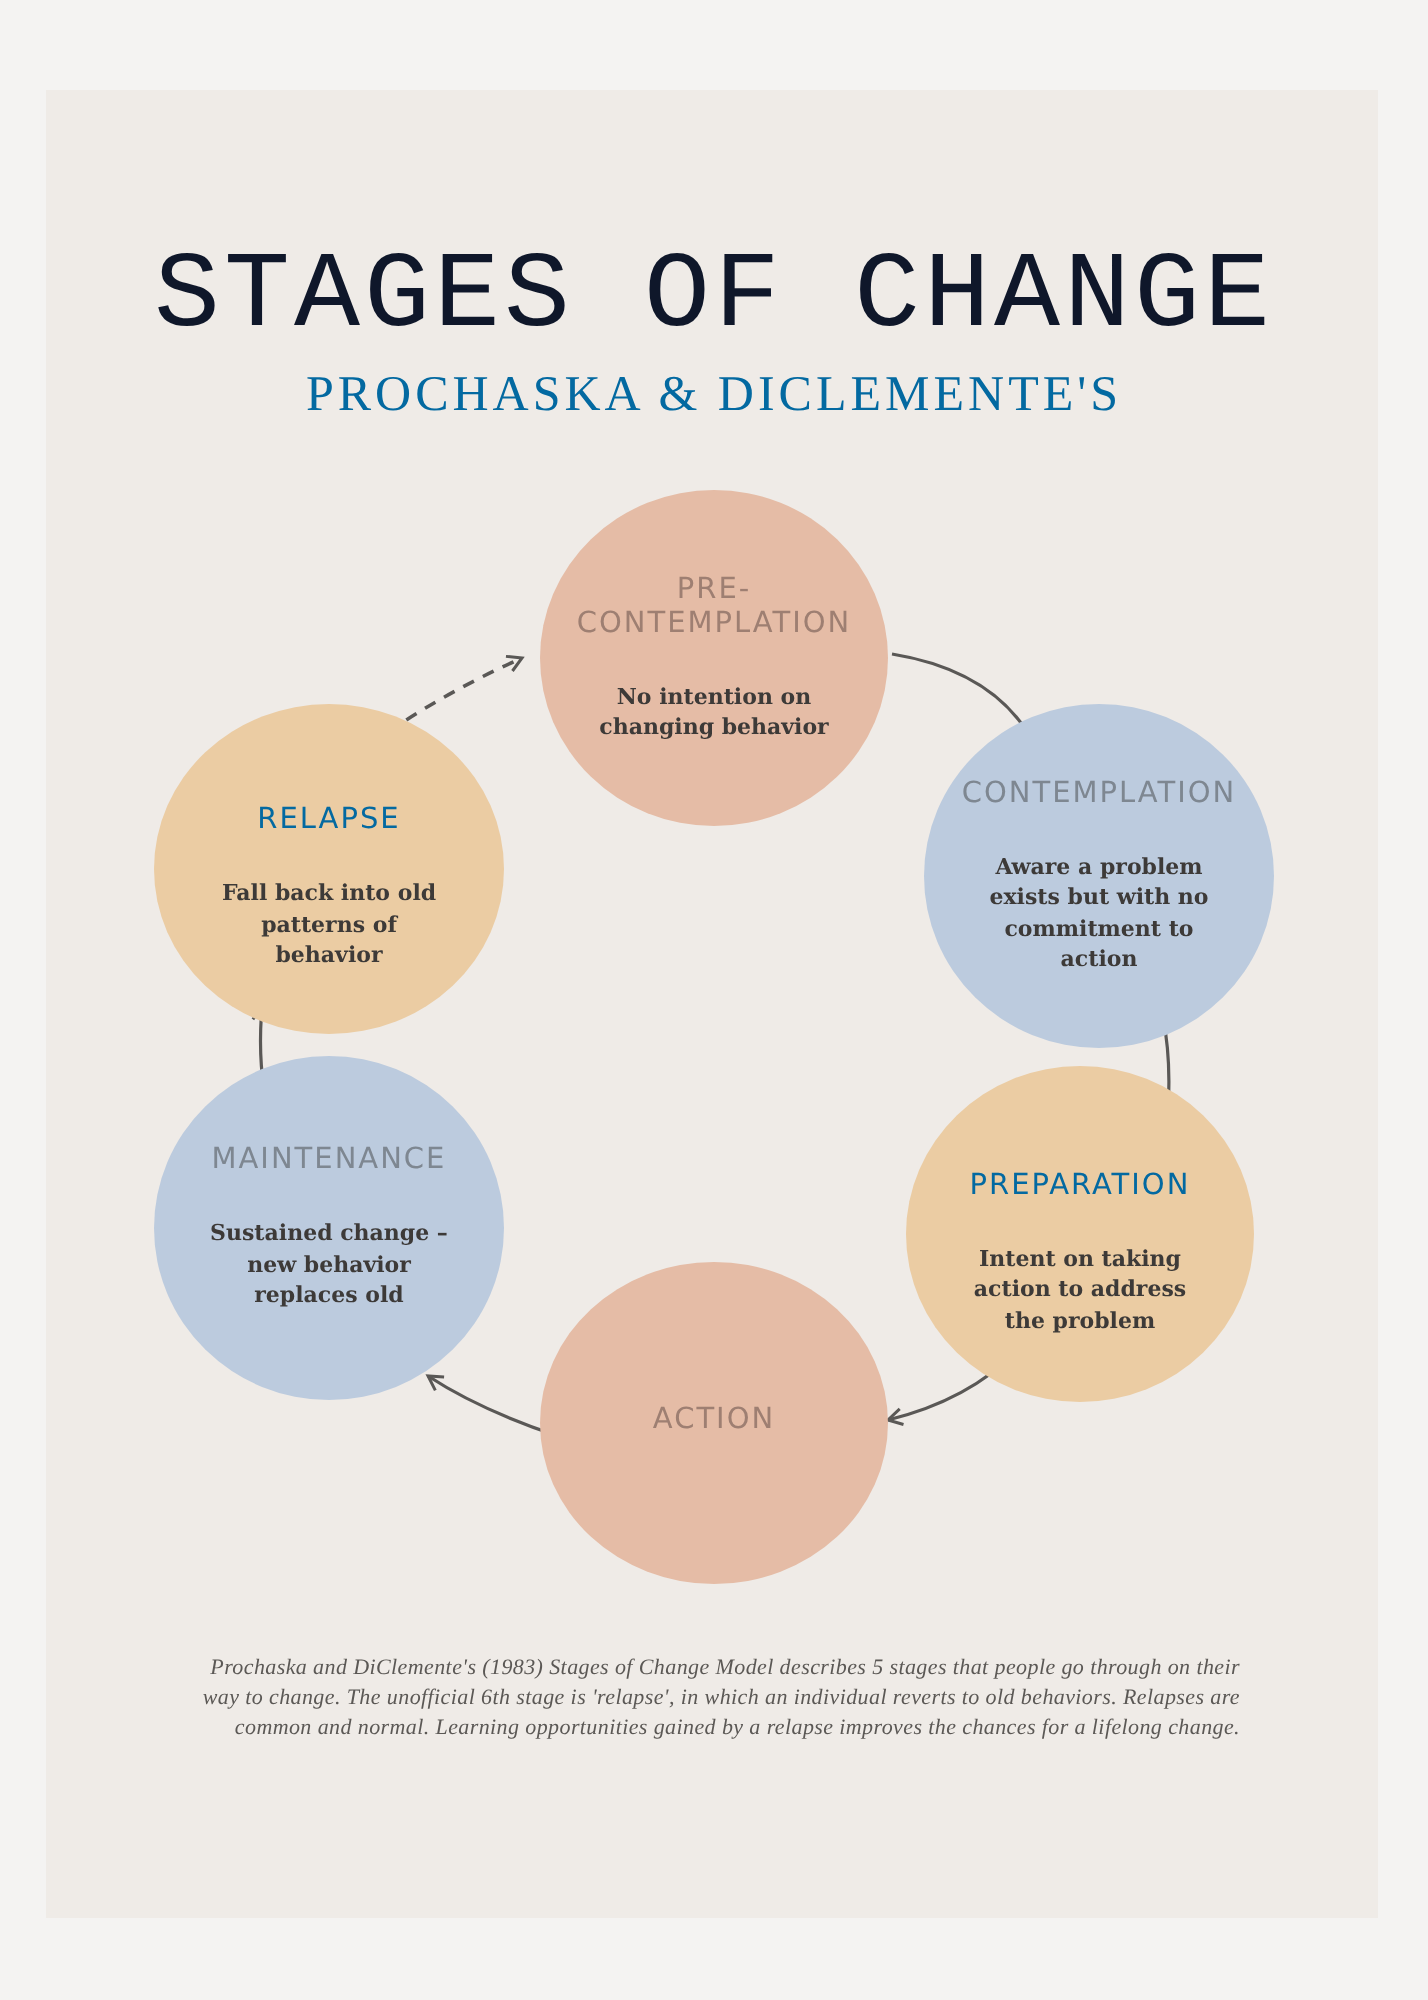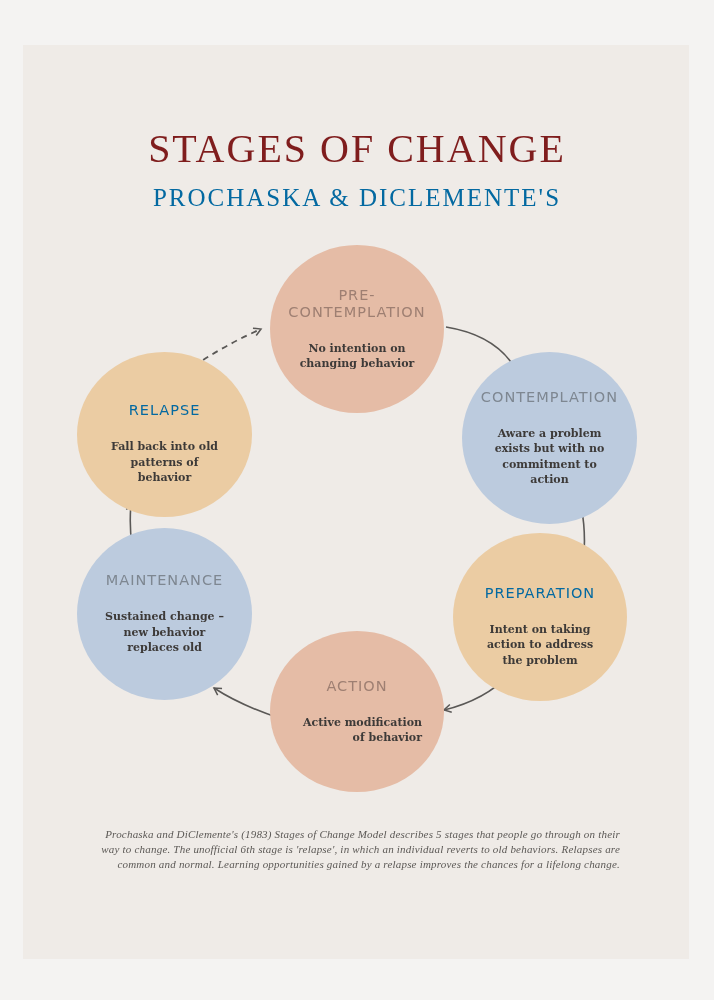--- a/index.html
+++ b/index.html
@@ -7,22 +7,22 @@
     width: 714px; height: 1000px; position: relative; overflow: hidden;
     background: #f4f3f2;
     font-family: "DejaVu Serif", serif;
   }
   .poster {
     position: absolute; left: 23px; top: 45px; width: 666px; height: 914px;
     background: #efebe7;
   }
   .title {
     position: absolute; left: 0; top: 124px; width: 714px; text-align: center;
-    font-family: Liberation Serif, serif; font-size: 40px; letter-spacing: 2px;
-    color: #7f1d1d; line-height: 50px; font-weight: normal;
+    font-family: Liberation Mono, monospace; font-size: 55px; letter-spacing: 2px;
+    color: #0f172a; line-height: 50px; font-weight: normal;
     transform: scaleY(0.98);
   }
   .subtitle {
     position: absolute; left: 0; top: 184px; width: 714px; text-align: center;
     font-family: "Liberation Serif", serif; font-size: 25px; letter-spacing: 2px;
     color: #0369a1; line-height: 28px;
   }
   .circle {
     position: absolute; border-radius: 50%;
     display: flex; flex-direction: column; align-items: center; justify-content: center;
@@ -90,21 +90,20 @@
   <div class="desc" style="width:130px;">Aware a problem exists but with no commitment to action</div>
 </div>
 
 <div class="circle sand" style="left:453px; top:533px; width:174px; height:168px;align-items:center;">
   <div class="name">PREPARATION</div>
   <div class="desc" style="width:130px;">Intent on taking action to address the problem</div>
 </div>
 
 <div class="circle peach" style="left:270px; top:631px; width:174px; height:161px;text-align:right;">
   <div class="name">ACTION</div>
-  <div class="desc" style="width:130px;">Active modification of behavior</div>
 </div>
 
 <div class="circle blue" style="left:77px; top:528px; width:175px; height:172px;">
   <div class="name">MAINTENANCE</div>
   <div class="desc" style="width:120px;">Sustained change – new behavior replaces old</div>
 </div>
 
 <div class="circle sand" style="left:77px; top:352px; width:175px; height:165px;">
   <div class="name">RELAPSE</div>
   <div class="desc" style="width:125px;">Fall back into old patterns of behavior</div>

